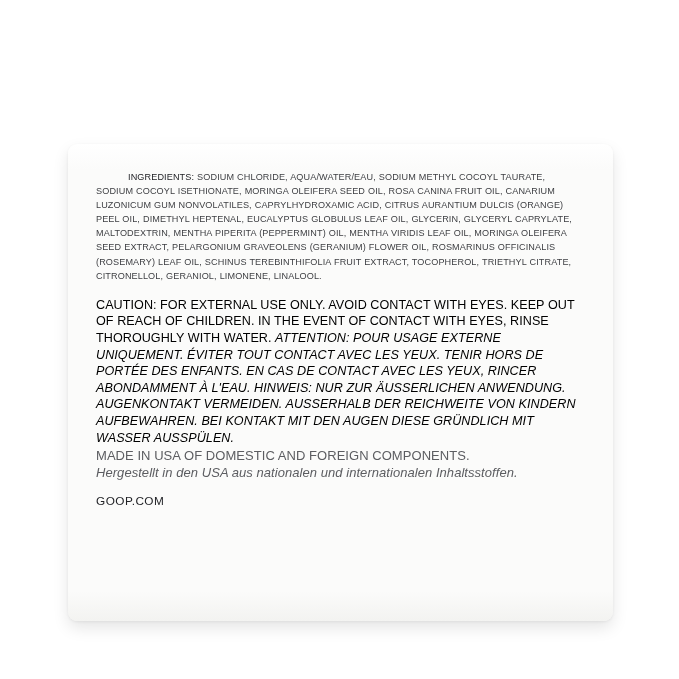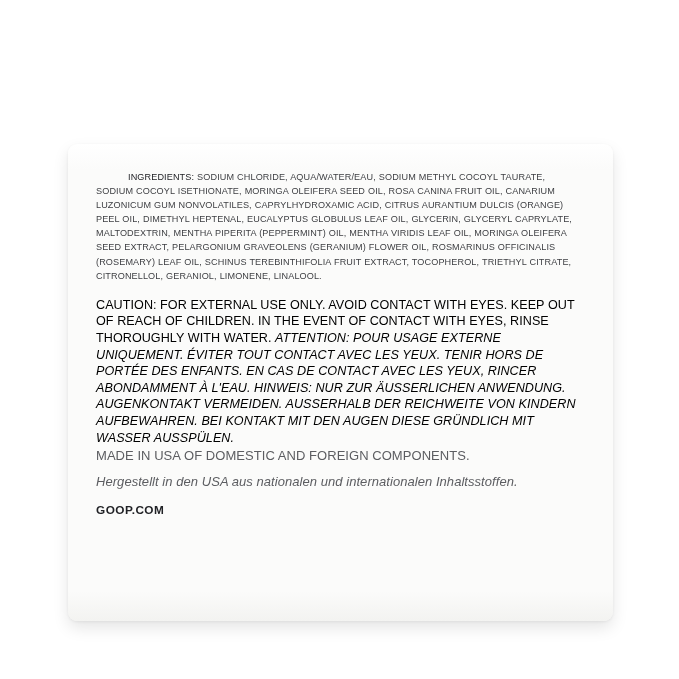--- a/index.html
+++ b/index.html
@@ -81,37 +81,37 @@
   
   #origin {
     font-size: 13px;
     line-height: 15.6px;
     color: #5c5d61;
     letter-spacing: 0.05px;
     margin: 0 0 14px 0;
   }
   #origin .en { font-style: normal; }
   #origin .intl { font-style: italic; display: block; }
-  #origin .intl-de { font-style: italic; display: block; margin-top: 10px; }
+  #origin .intl-de { font-style: italic; display: block; margin-top: 1px; }
 
   
   #address {
     font-size: 11.8px;
     line-height: 15.4px;
     color: #3f4044;
     letter-spacing: 0.45px;
     margin: 0 0 12px 0;
   }
   #address div { white-space: nowrap; }
 
   #website {
     font-size: 11.8px;
     letter-spacing: 0.45px;
     color: #212226;
-    font-weight: bold;
+    font-weight: normal;
   }
 </style>
 </head>
 <body>
 
 <div id="stage">
 
   <div id="label-panel">
 
     <p class="block" id="ingredients"><span class="lead">INGREDIENTS:</span><span> SODIUM CHLORIDE, AQUA/WATER/EAU, SODIUM METHYL COCOYL TAURATE, SODIUM COCOYL ISETHIONATE, MORINGA OLEIFERA SEED OIL, ROSA CANINA FRUIT OIL, CANARIUM LUZONICUM GUM NONVOLATILES, CAPRYLHYDROXAMIC ACID, CITRUS AURANTIUM DULCIS (ORANGE) PEEL OIL, DIMETHYL HEPTENAL, EUCALYPTUS GLOBULUS LEAF OIL, GLYCERIN, GLYCERYL CAPRYLATE, MALTODEXTRIN, MENTHA PIPERITA (PEPPERMINT) OIL, MENTHA VIRIDIS LEAF OIL, MORINGA OLEIFERA SEED EXTRACT, PELARGONIUM GRAVEOLENS (GERANIUM) FLOWER OIL, ROSMARINUS OFFICINALIS (ROSEMARY) LEAF OIL, SCHINUS TEREBINTHIFOLIA FRUIT EXTRACT, TOCOPHEROL, TRIETHYL CITRATE, CITRONELLOL, GERANIOL, LIMONENE, LINALOOL.</span></p>

